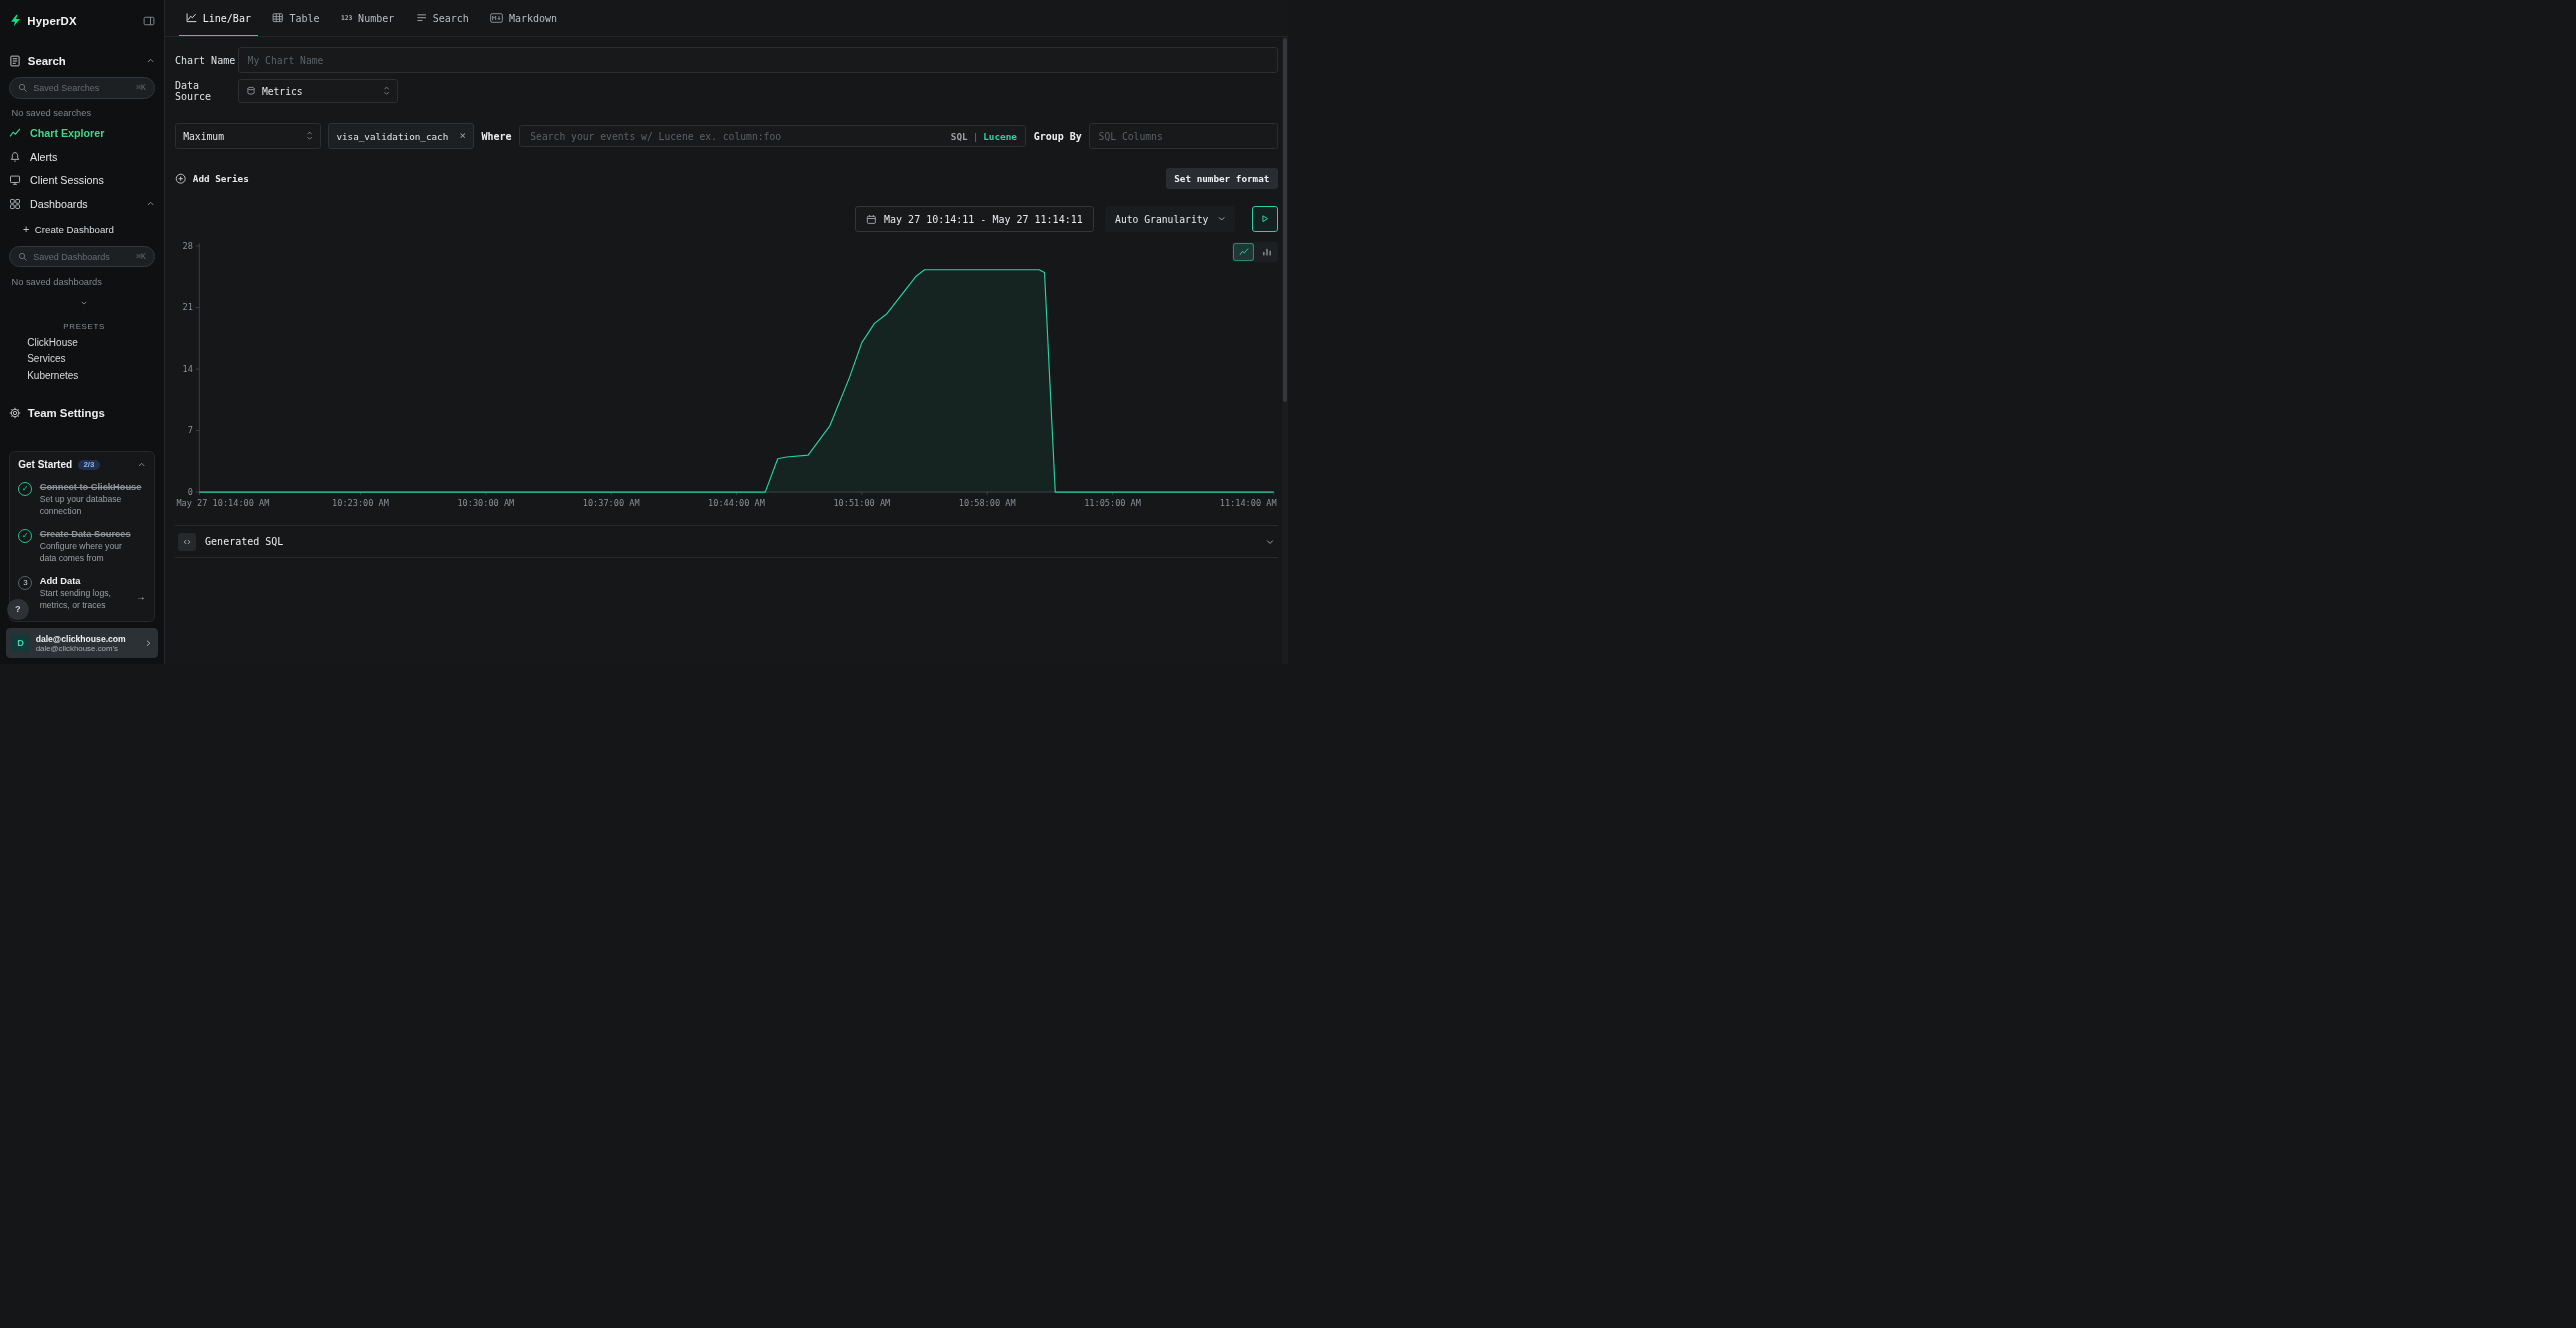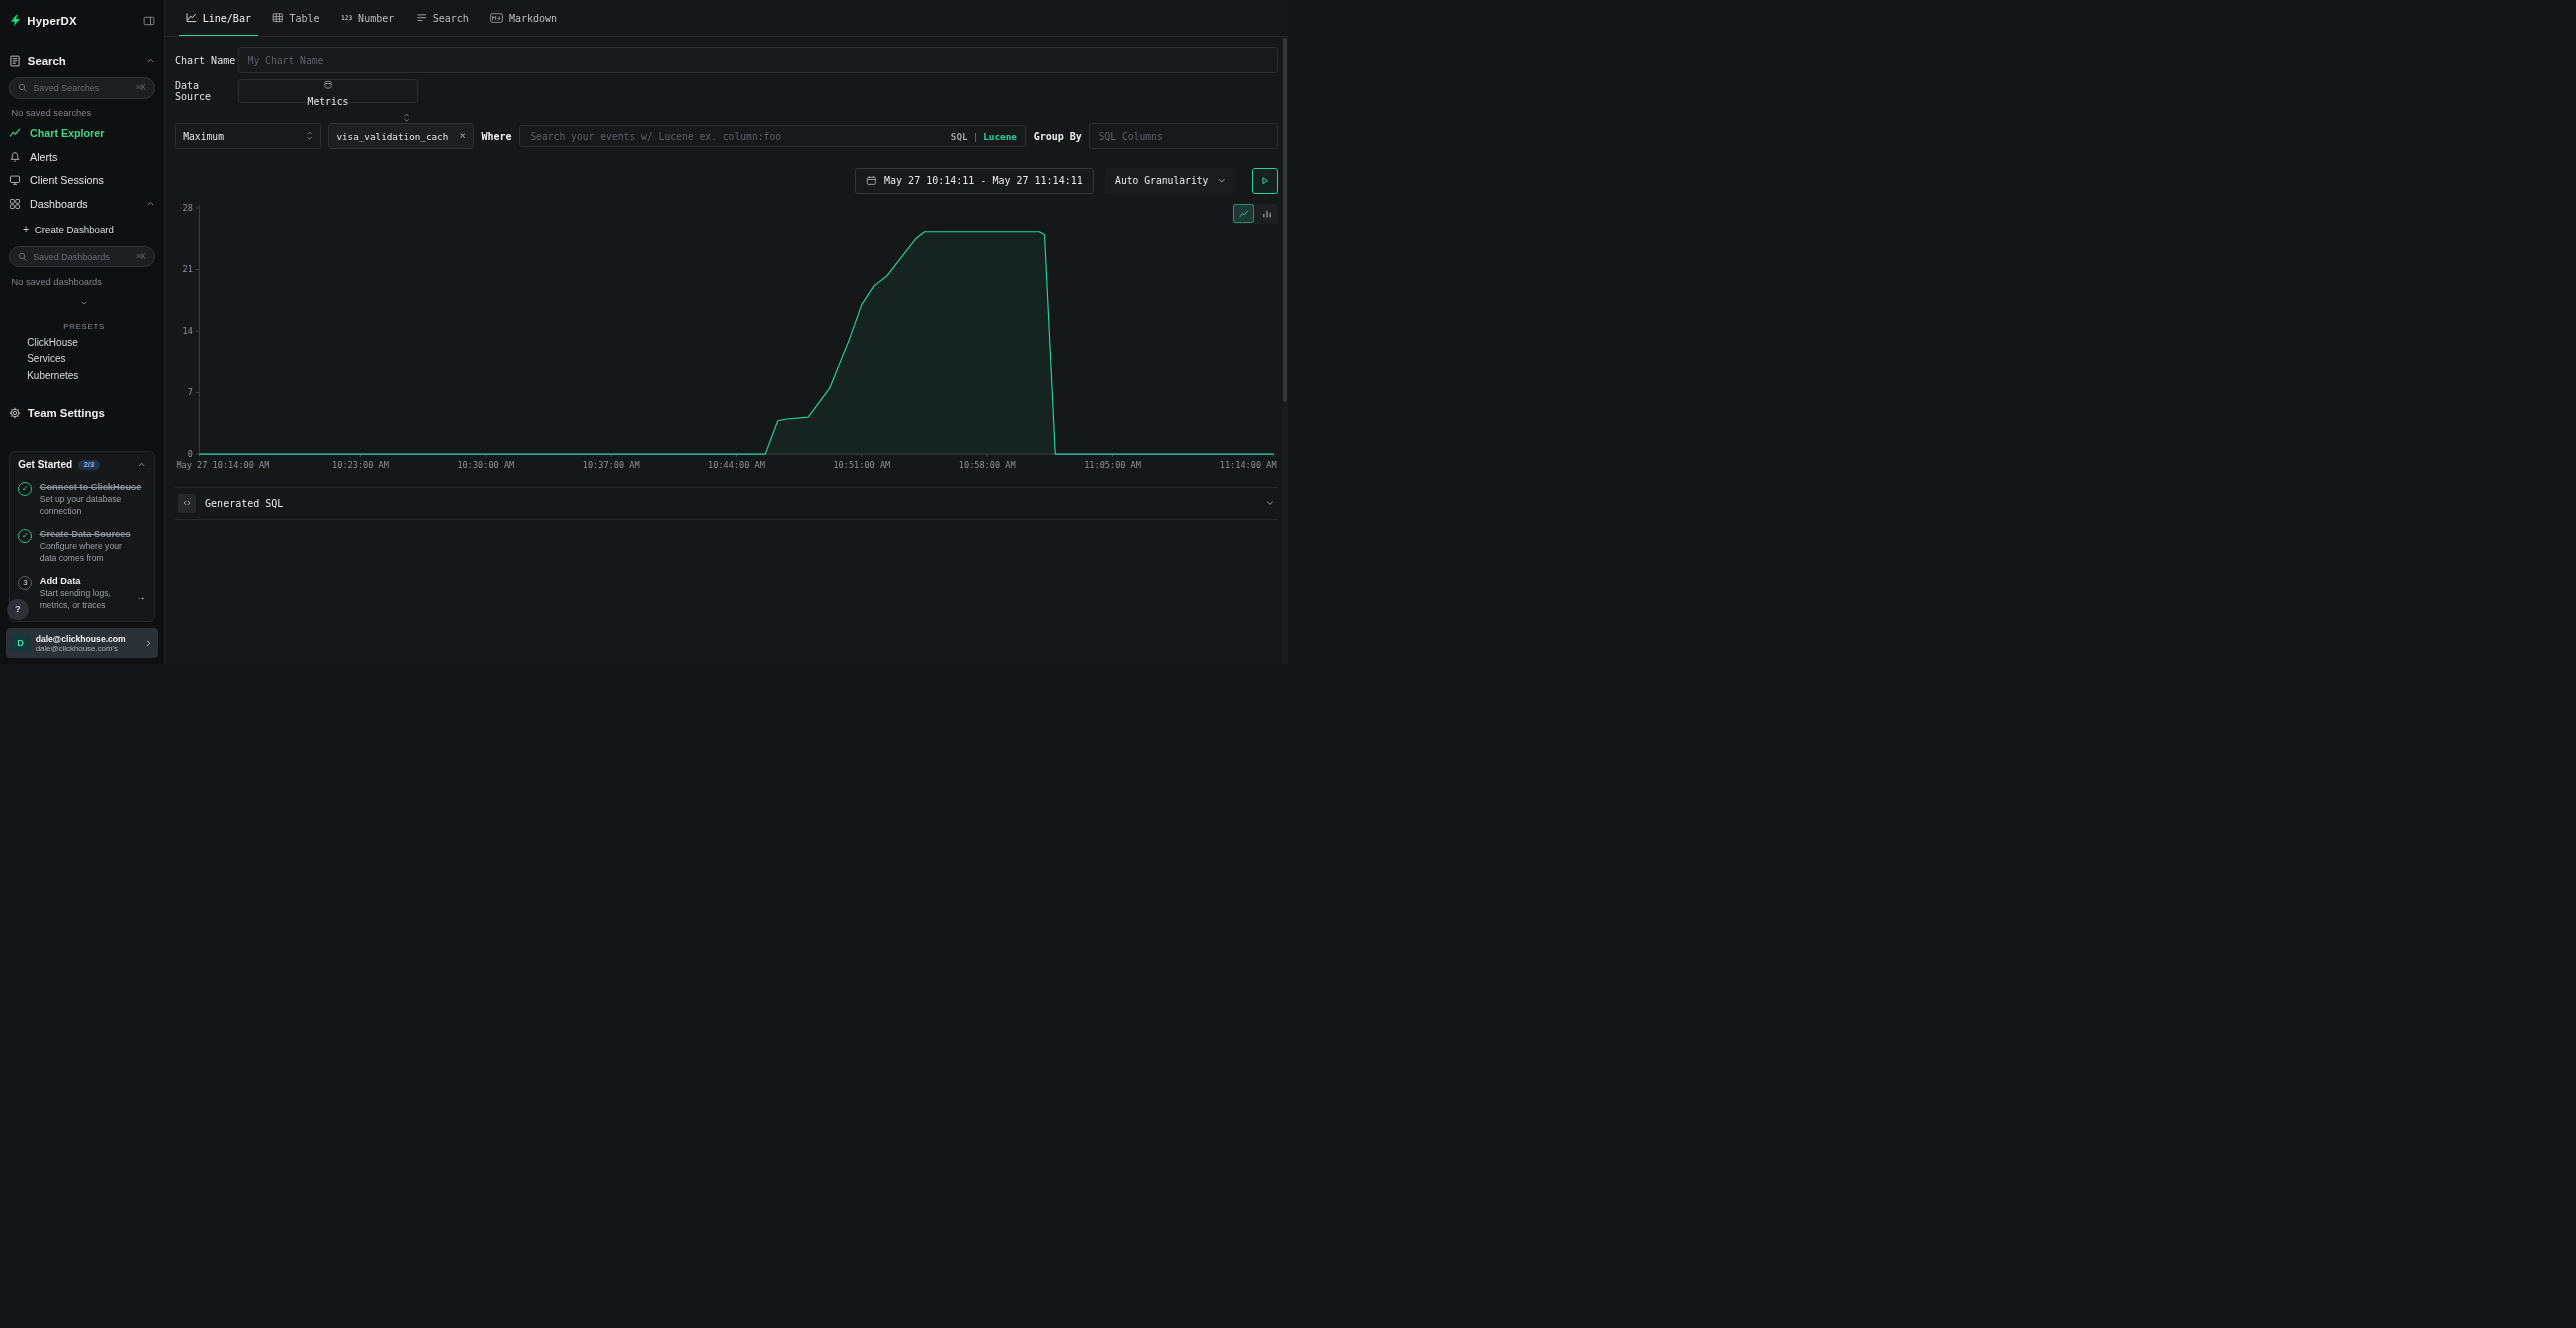--- a/index.html
+++ b/index.html
@@ -67,21 +67,21 @@
   .ticon.num{ font-size:6.4px; letter-spacing:0; font-weight:bold;}
   .content{ padding:10px 10px 0 10px; flex:1; display:flex; flex-direction:column;}
   .frow{ display:flex; align-items:center;}
   .r1{ margin-bottom:6px;}
   .r2{ margin-bottom:20px;}
   .flabel{ width:63px; flex:none; font-size:10px; color:#dfe2e4;}
   .text-input{ height:26px; background:#17191b; border:0.7px solid #2c2f32; border-radius:2.9px; color:#dfe2e4; font:inherit; font-size:9.7px; padding:0 8.6px; outline:none;}
   .text-input::placeholder{ color:#5b6167;}
   .grow{ flex:1;}
   .select{ display:flex; align-items:center; gap:5.7px; background:#17191b; border:0.7px solid #2c2f32; border-radius:2.9px; height:24px; padding:0 7.2px; font-size:9.7px; color:#e3e5e7; cursor:pointer;}
-  .ds-select{ width:180px;flex-direction:column;}
+  .ds-select{ width:160px;}
   .sicon{ display:flex; color:#a7acb1;}
   .updown{ margin-left:auto; color:#80868c; display:flex;}
   .series-row{ gap:7.2px; margin-bottom:18.6px;}
   .agg-select{ width:146px; height:26px;}
   .chip{ display:flex; align-items:center; gap:5.7px; background:#1d2023; border:0.7px solid #2f3236; border-radius:2.9px; height:26px; padding:0 7.2px; font-size:9.3px; width:146px; color:#e2e4e6;}
   .chip-label{ overflow:hidden; white-space:nowrap;}
   .chip-close{ margin-left:auto; color:#9a9fa5; font-size:10.7px; line-height:1; cursor:pointer;}
   .bold-label{ font-weight:bold; font-size:10px; color:#eceeef; flex:none;}
   .search-wrap{ flex:1; display:flex; align-items:center; background:#17191b; border:0.7px solid #2c2f32; border-radius:2.9px; height:22px; padding:0 8.6px; gap:5.7px; min-width:0;}
   .search-wrap input{ flex:1; background:transparent; border:0; outline:0; color:#dfe2e4; font:inherit; font-size:9.7px; min-width:0;}
@@ -402,20 +402,33 @@
           <div class="lang-toggle">
             <span class="lang-sql">SQL</span>
             <span class="lang-sep">|</span>
             <span class="lang-lucene">Lucene</span>
           </div>
         </div>
         <div class="bold-label">Group By</div>
         <input class="text-input groupby" placeholder="SQL Columns" style="">
       </div>
 
+      <div class="add-series-row">
+        <div class="add-series-btn">
+          <span class="asicon">
+            <svg width="11.4" height="11.4" viewBox="0 0 16 16" fill="none" stroke="currentColor" stroke-width="1.2">
+                <circle cx="8" cy="8" r="6.3"></circle>
+                <line x1="8" y1="5" x2="8" y2="11"></line>
+                <line x1="5" y1="8" x2="11" y2="8"></line>
+              </svg>
+          </span>
+          <span>Add Series</span>
+        </div>
+        <div class="set-format-btn">Set number format</div>
+      </div>
 
       <div class="toolbar-row">
         <div class="daterange">
           <span class="cal">
             <svg width="10.7" height="10.7" viewBox="0 0 16 16" fill="none" stroke="currentColor" stroke-width="1.2">
                 <rect x="2" y="3.5" width="12" height="10.5" rx="1.5"></rect>
                 <line x1="2" y1="6.8" x2="14" y2="6.8"></line>
                 <line x1="5" y1="1.5" x2="5" y2="4.2"></line>
                 <line x1="11" y1="1.5" x2="11" y2="4.2"></line>
               </svg>

